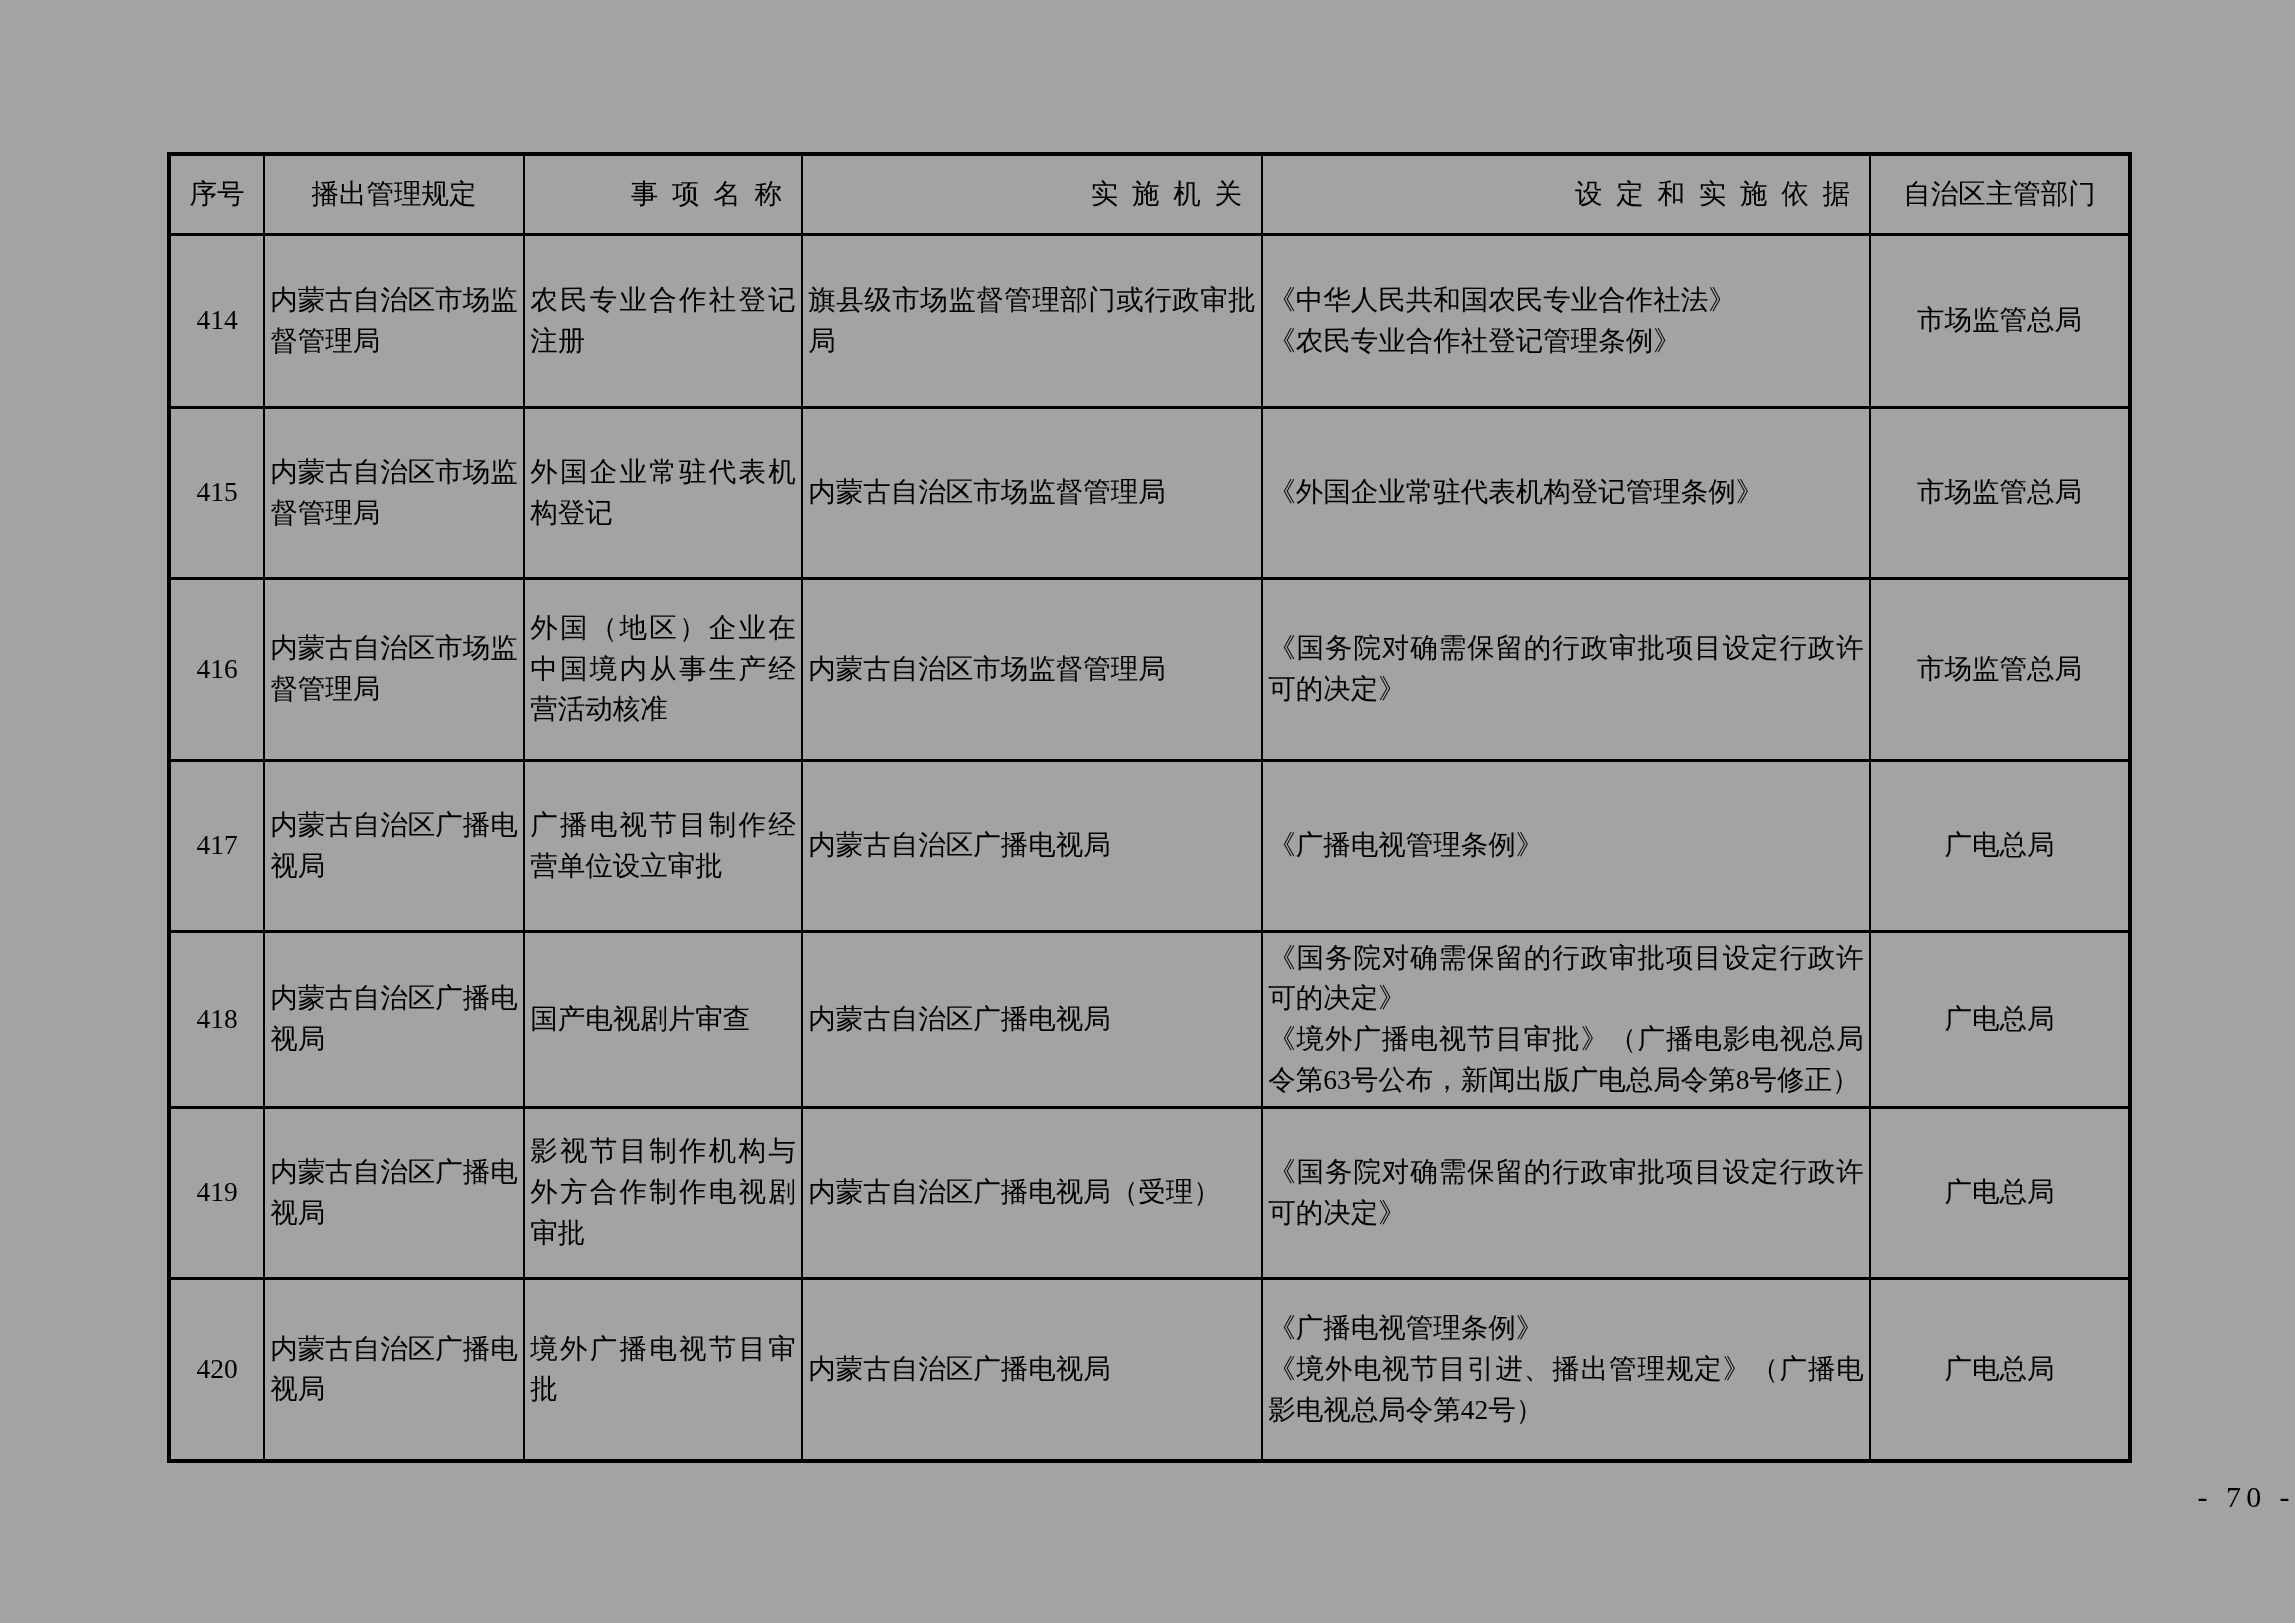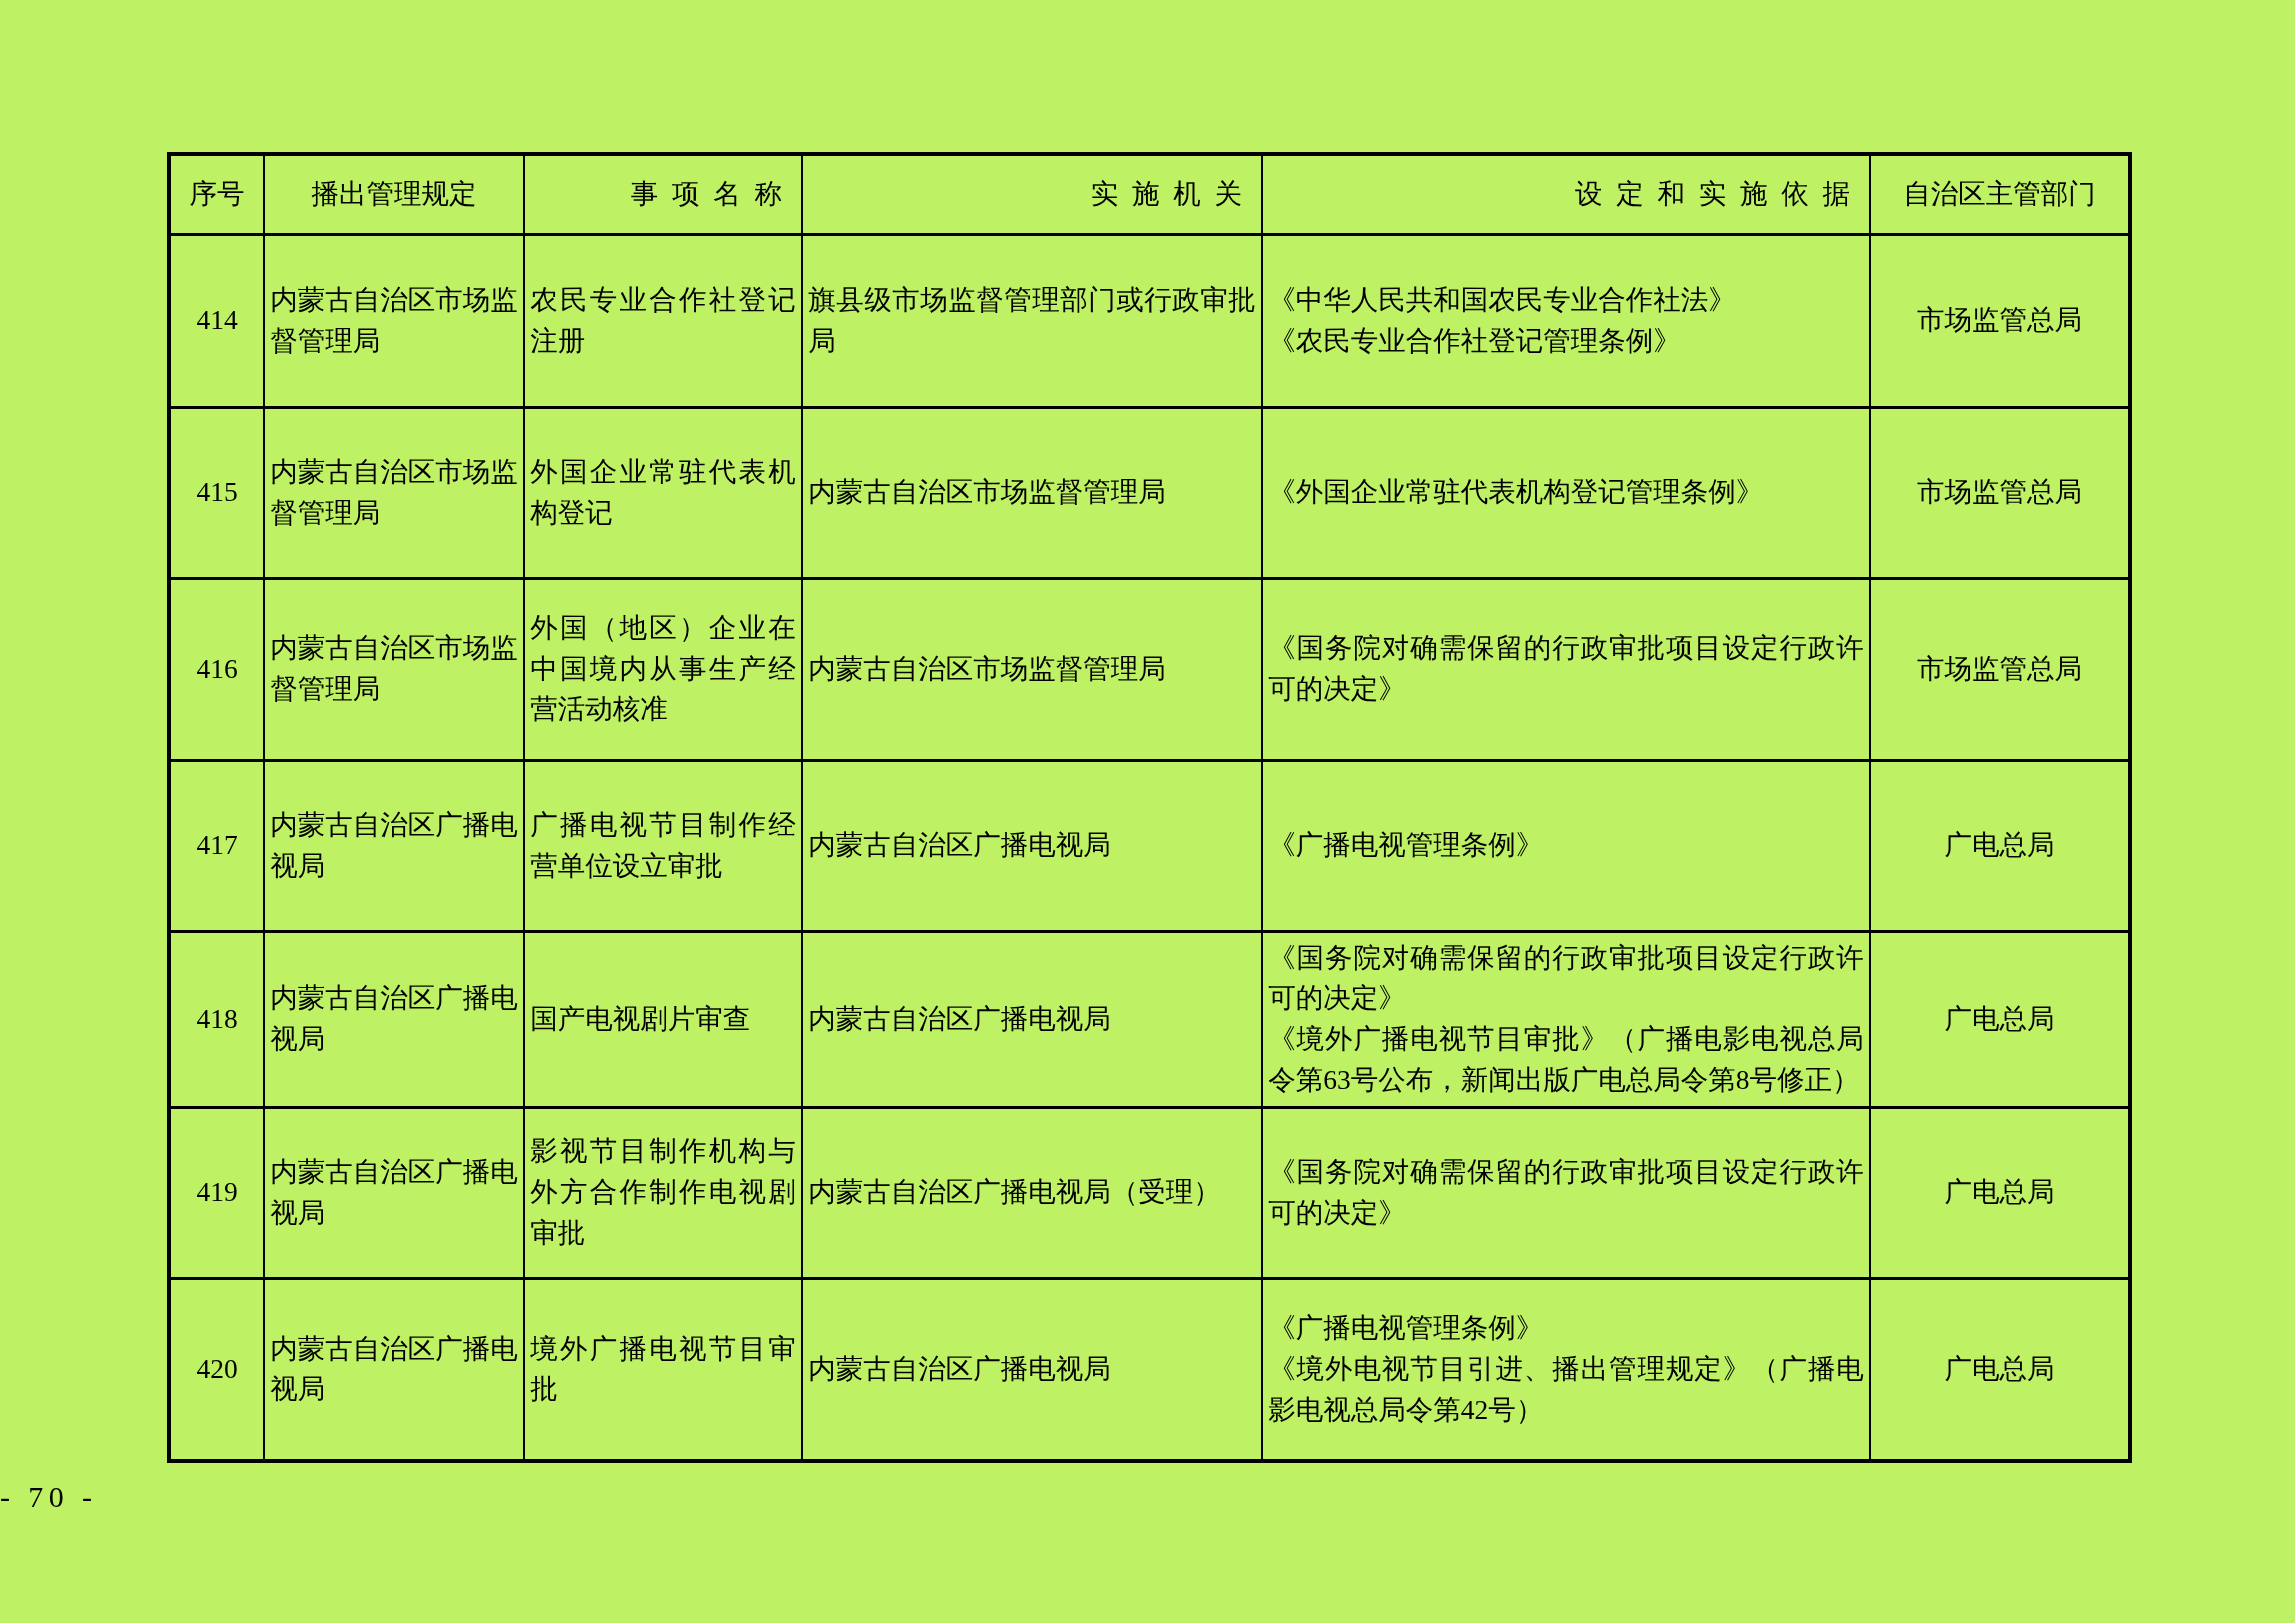--- a/index.html
+++ b/index.html
@@ -1,21 +1,21 @@
 <!DOCTYPE html>
 <html style="font-size:10.5px"><head>
 <meta charset="utf-8">
 <style>
   html,body{margin:0;padding:0;background:#ffffff;}
   body{
     width:2295px;height:1623px;position:relative;
     font-family:"Liberation Serif","DejaVu Serif",serif;
     color:#000;
   }
-  .page{position:absolute;inset:0;background:#bef264;overflow:hidden;}
+  .page{position:absolute;inset:0;background:#a3a3a3;overflow:hidden;}
   table.doc{
     position:absolute;left:167px;top:152px;width:1961px;
     border-collapse:collapse;table-layout:fixed;
     border:4.6px solid #000;
   }
   col.c1{width:95px}col.c2{width:260px}col.c3{width:278px}
   col.c4{width:460px}col.c5{width:608px}col.c6{width:260px}
   th,td{
     border:2.6px solid #000;
     border-top-width:3.9px;border-bottom-width:3.9px;
@@ -24,21 +24,21 @@
     font-weight:normal;overflow:hidden;
   }
   th{text-align:center;white-space:nowrap;}
   th.sp{letter-spacing:0.5em;padding-left:calc(5.2px + 0.5em);text-align:right;}
   td.c-no,td.c-central{text-align:center;}
   td.c-dept,td.c-item,td.c-agency,td.c-basis{
     text-align:justify;text-justify:inter-character;
   }
   .footer{
     position:absolute;left:0;top:1480px;width:2295px;
-    text-align:left;font-size:30px;letter-spacing:0.18em;
+    text-align:right;font-size:30px;letter-spacing:0.18em;
   }
 </style>
 </head>
 <body>
 
 <div class="page">
 
   <table class="doc">
     <colgroup>
       <col class="c1">

